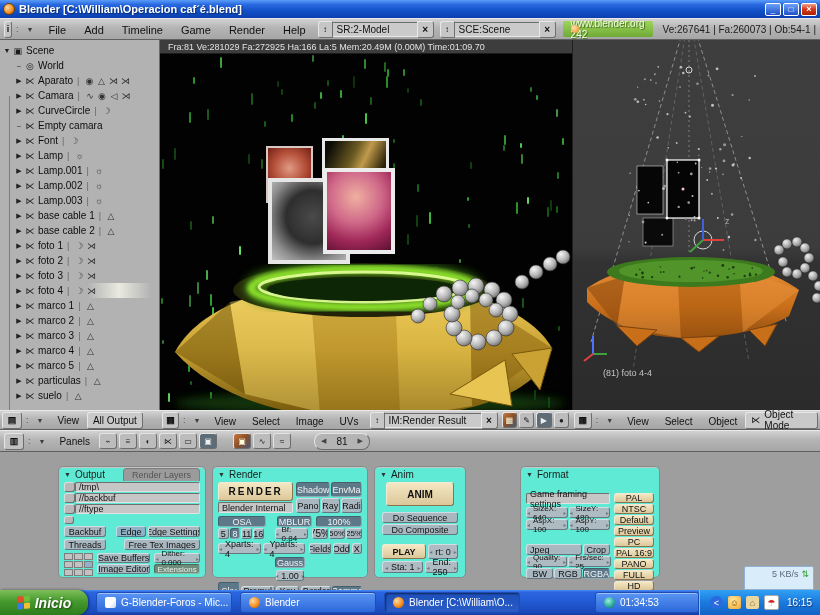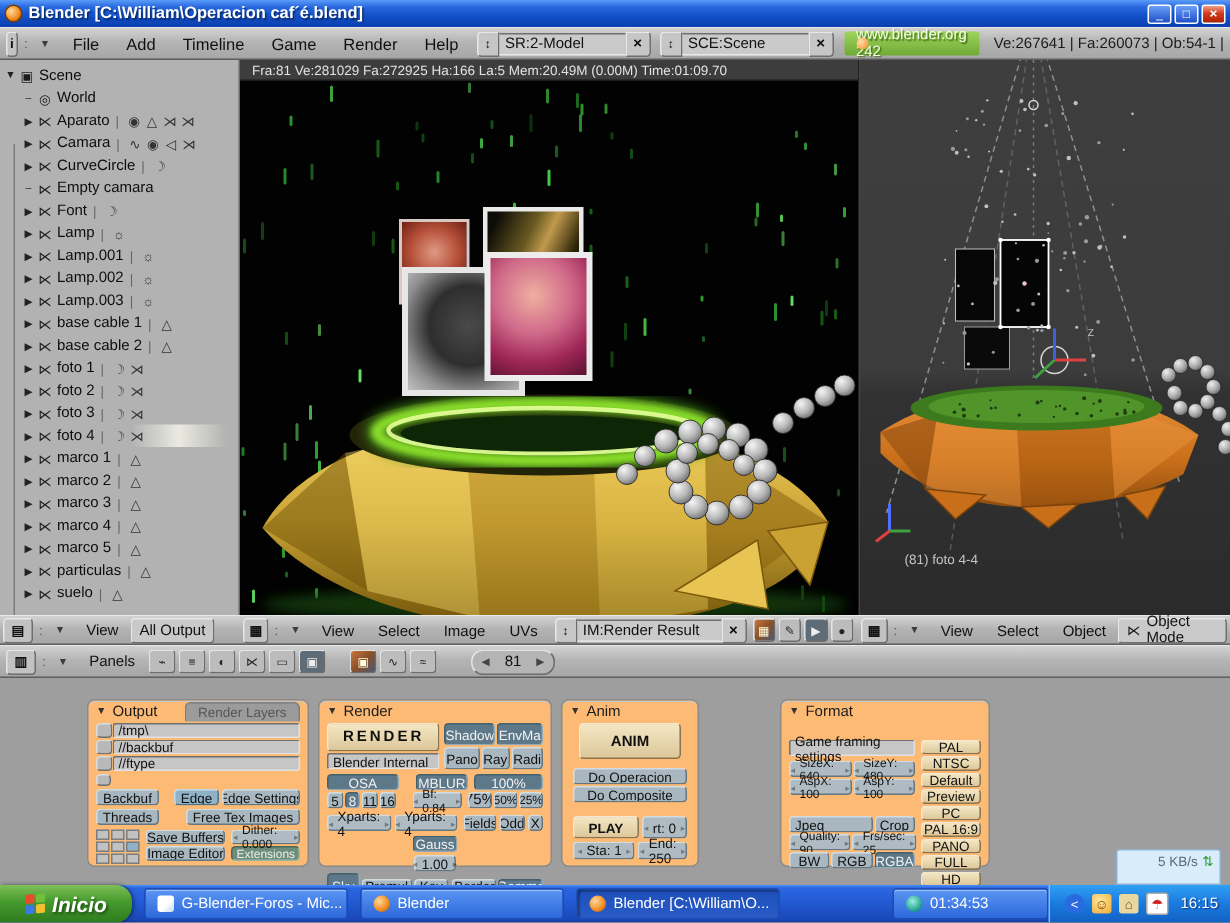--- a/index.html
+++ b/index.html
@@ -61,21 +61,21 @@
   .modew{display:flex;align-items:center;height:15px;background:#c9c9c9;border:1px solid;border-color:#e8e8e8 #6f6f6f #6f6f6f #e8e8e8;border-radius:3px;padding:0 5px;font-size:10px;gap:4px;}
   .sqbtn{width:16px;height:14px;border:1px solid;border-color:#e4e4e4 #6d6d6d #6d6d6d #e4e4e4;border-radius:3px;background:#bcbcbc;display:flex;align-items:center;justify-content:center;font-size:8px;color:#222;margin:0 1px;}
   .sqbtn.dark{background:#5d6c77;color:#eee;}
   .sqbtn.img{background:linear-gradient(135deg,#c87840 0%,#8a5028 50%,#4a5a78 100%);color:#ffd;}
   
   #bheader{left:0;top:430px;width:820px;height:22px;padding:0 4px;}
   .framew{display:flex;align-items:center;height:15px;background:#b4b4b4;border:1px solid;border-color:#e4e4e4 #6d6d6d #6d6d6d #e4e4e4;border-radius:8px;padding:0 6px;font-size:10px;gap:10px;margin-left:22px;}
   .framew .ar{font-size:7px;color:#444;}
   
   #bwin{left:0;top:452px;width:820px;height:138px;background:#9e9e9e;}
-  .panel{position:absolute;background:#fdba74;border-radius:5px;border:1px solid #8a8a8a;box-shadow:inset 0 1px 0 #c6c6c6;box-sizing:border-box;}
+  .panel{position:absolute;background:#5eead4;border-radius:5px;border:1px solid #8a8a8a;box-shadow:inset 0 1px 0 #c6c6c6;box-sizing:border-box;}
   .phead{height:14px;display:flex;align-items:center;font-size:10px;color:#1b1b1b;padding:0 5px;gap:4px;}
   .phead .tri{font-size:7px;color:#333;}
   .ptitle{font-size:10px;}
   .tab2{margin-left:auto;background:#9b9b9b;border:1px solid #7d7d7d;border-bottom:none;border-radius:4px 4px 0 0;font-size:9px;color:#555;padding:0 8px;height:12px;display:flex;align-items:center;}
   .bev{border:1px solid;border-color:#dcdcdc #6f6f6f #6f6f6f #dcdcdc;border-radius:3px;background:#b9b9b9;font-size:9px;display:flex;align-items:center;justify-content:center;color:#101010;box-sizing:border-box;white-space:nowrap;overflow:hidden;}
   .slate{background:#a9b8c0;border-color:#d2dde2 #64767f #64767f #d2dde2;}
   .on{background:#5d7888;color:#f2f2f2;border-color:#45606d #90a9b5 #90a9b5 #45606d;}
   .onlight{background:#8fb2c6;border-color:#c2dcea #4f7284 #4f7284 #c2dcea;}
   .ongreen{background:#6d8d7a;color:#eee;border-color:#4c6a58 #9ab8a6 #9ab8a6 #4c6a58;}
   .tan{background:linear-gradient(180deg,#f4e7c3,#dcc79a);border-color:#f2e9d4 #8a7450 #8a7450 #f2e9d4;}
@@ -913,21 +913,21 @@
       </div>
     </div>
 
     <div class="panel" style="left:374px;top:14px;width:92px;height:112px;">
       <div class="phead">
         <span class="tri">▼</span>
         <span class="ptitle">Anim</span>
       </div>
       <div style="padding:1px 7px;">
         <div class="bev tan" style="height:24px;margin:0 4px 6px 4px;font-size:10px;font-weight:bold;">ANIM</div>
-        <div class="bev slate" style="height:11px;margin-bottom:1px;">Do Operacion</div>
+        <div class="bev slate" style="height:11px;margin-bottom:1px;">Do Sequence</div>
         <div class="bev slate" style="height:11px;margin-bottom:9px;">Do Composite</div>
         <div class="row" style="gap:2px;margin-bottom:2px;">
           <div class="bev tan" style="width:44px;height:15px;font-weight:bold;">PLAY</div>
           <div class="num" style="flex:1;height:15px;">rt: 0</div>
         </div>
         <div class="row" style="gap:2px;">
           <div class="num" style="width:44px;height:12px;">Sta: 1</div>
           <div class="num" style="flex:1;height:12px;">End: 250</div>
         </div>
       </div>

